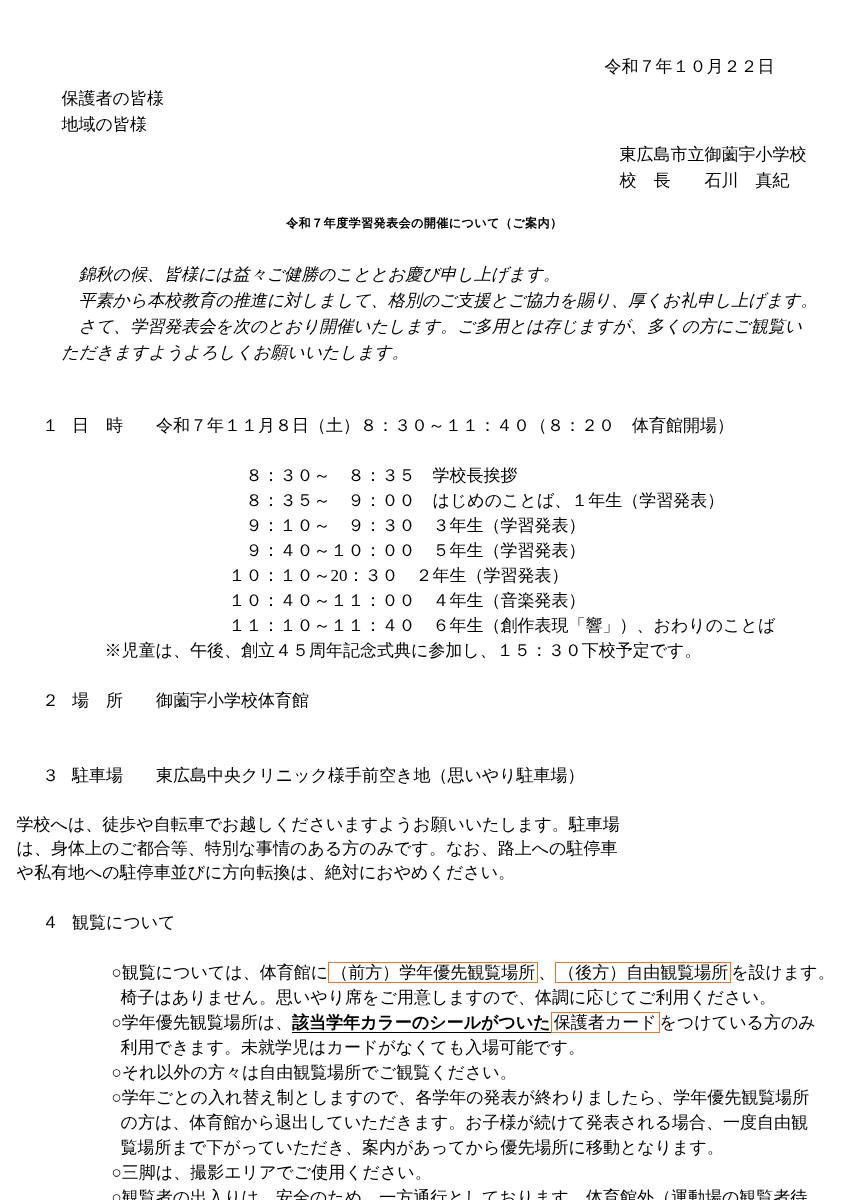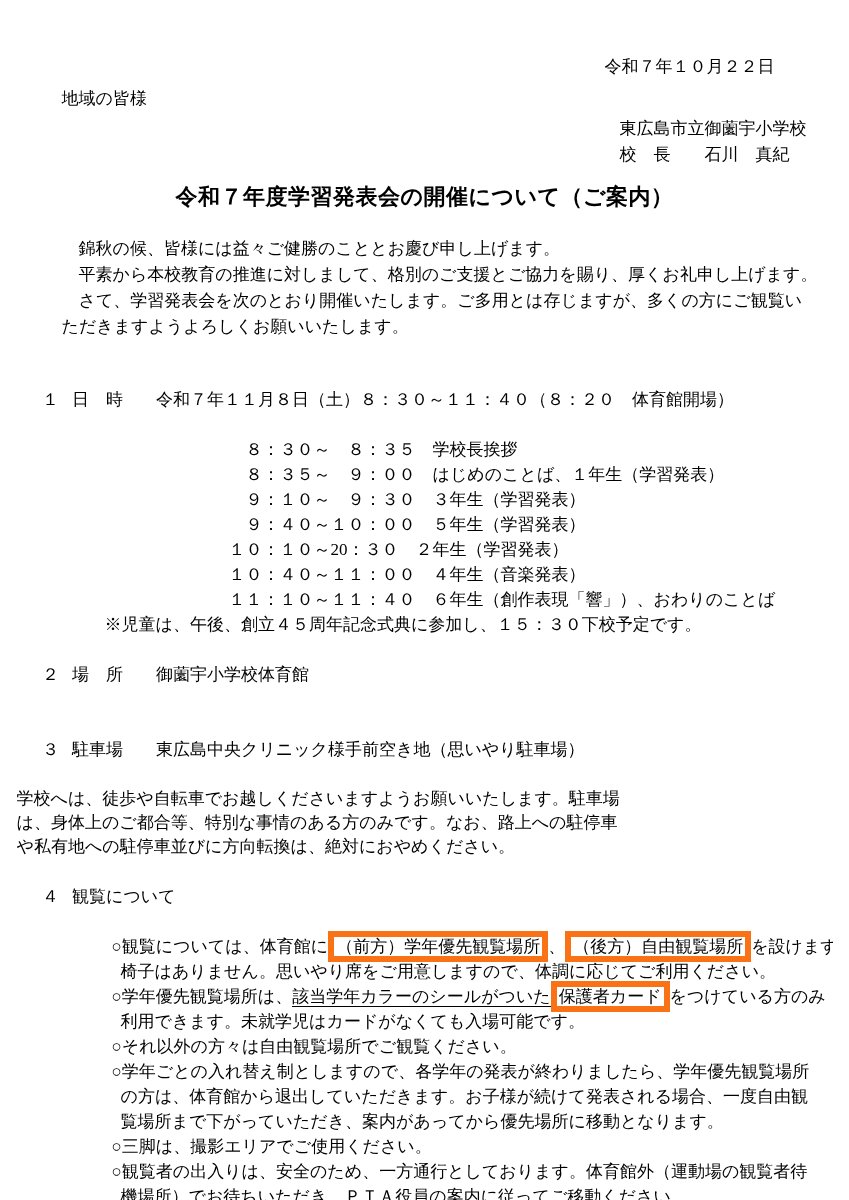--- a/index.html
+++ b/index.html
@@ -23,61 +23,63 @@
     white-space: pre;
   }
   .addressees { margin-top: 6px; margin-left: 45px; line-height: 26px; }
   .addressee-line { white-space: pre; }
   .sender { margin-top: 4px; line-height: 26px; }
   .sender-line { margin-left: 603px; white-space: pre; }
   .doc-title {
     margin-top: 14px;
     text-align: center;
     font-weight: bold;
-    font-size: 22px;
+    font-size: 12px;
     line-height: 30px;
     letter-spacing: 0.5px;
     white-space: pre;
   }
   .greeting { margin-top: 24px; margin-left: 45px; line-height: 26px; }
-  .greeting p { margin: 0; white-space: pre; }
+  .greeting p { margin: 0; white-space: pre; font-style: italic; }
   .sections { margin-top: 22px; line-height: 25px; }
   .sec-row { white-space: pre; }
   .sec-num { display: inline-block; width: 30px; }
   .sec-label { display: inline-block; width: 84px; }
   .sec-label.wide { width: auto; }
   .sched-row { padding-left: 212px; white-space: pre; }
   .sched-note { padding-left: 88px; white-space: pre; }
   .parking-note {
     text-indent: -17px;
     white-space: pre;
     line-height: 24px;
   }
   .bullet {
     padding-left: 104px;
     text-indent: -9px;
     white-space: pre;
     line-height: 25px;
   }
   .boxed {
-    border: 6px solid #f97316;
+    border: 1px solid #f97316;
     padding: 0 2px;
   }
   .underlined {
     border-bottom: 1px solid #000000;
+    font-weight: bold;
   }
 </style>
 </head>
 <body>
 
 <div class="page">
 
   <div class="date-line">令和７年１０月２２日</div>
 
   <div class="addressees">
+    <div class="addressee-line">保護者の皆様</div>
     <div class="addressee-line">地域の皆様</div>
   </div>
 
   <div class="sender">
     <div class="sender-line">東広島市立御薗宇小学校</div>
     <div class="sender-line">校　長　　石川　真紀</div>
   </div>
 
   <div class="doc-title">令和７年度学習発表会の開催について（ご案内）</div>
 

